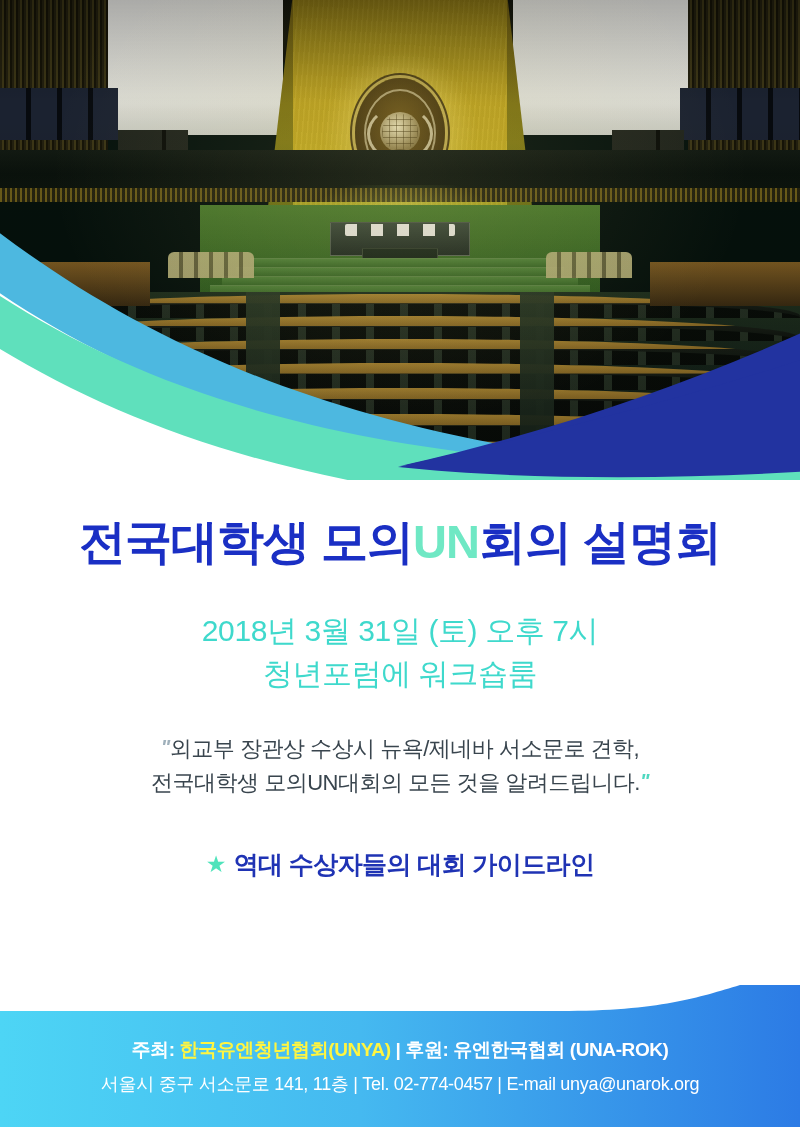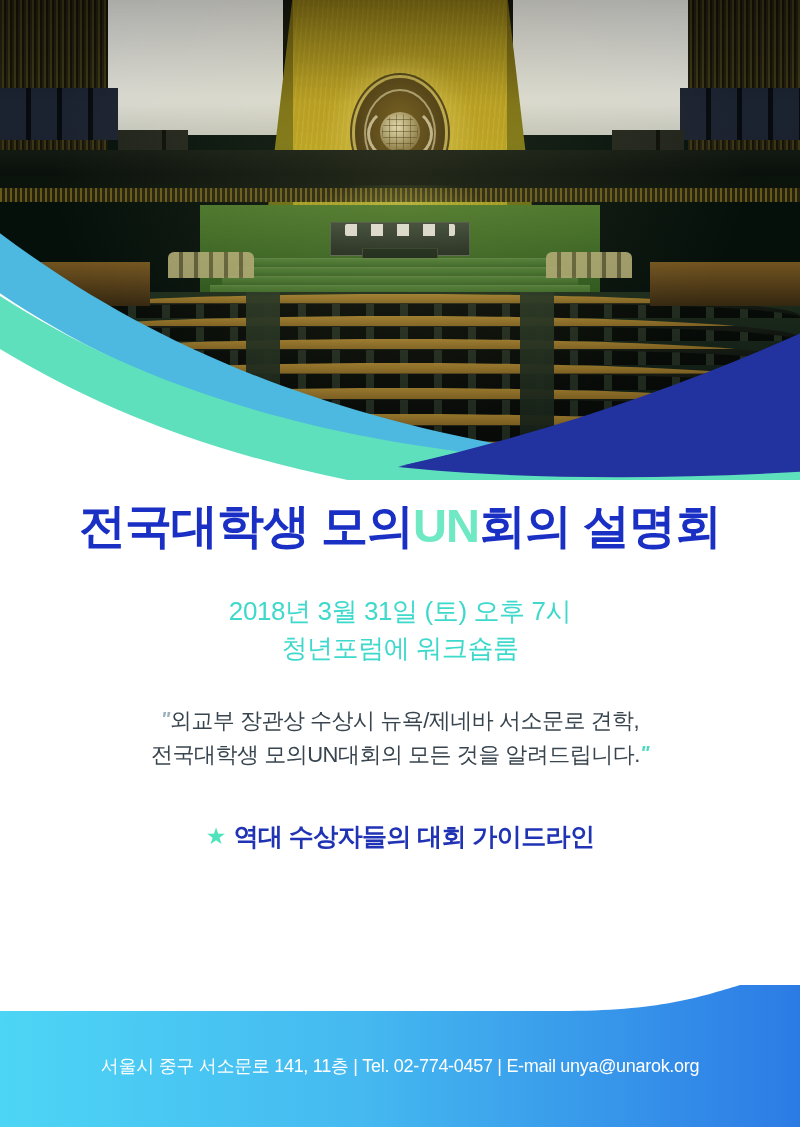--- a/index.html
+++ b/index.html
@@ -262,33 +262,33 @@
   }
   .swoosh svg{ display:block; }
 
   
   .content{
     position:absolute; left:0; top:470px;
     width:800px; height:540px;
     text-align:center;
   }
   .title{
-    margin-top:30px;
+    margin-top:46px;
     font-size:47px;
     font-weight:700;
     letter-spacing:-1px;
     color:#1a2fc4;
     line-height:1.12;
     white-space:nowrap;
   }
   .title .un{ color:#6fe8c4; }
 
   .datetime{
     margin-top:40px;
-    font-size:26px;
+    font-size:30px;
     font-weight:400;
     color:#3fd9cc;
     line-height:1.45;
     letter-spacing:-.4px;
   }
   .datetime .line2{ display:block; }
 
   .quote{
     margin-top:36px;
     font-size:22px;
@@ -443,17 +443,18 @@
       <defs>
         <linearGradient id="fgrad" x1="0" y1="0" x2="1" y2="0">
           <stop offset="0%" stop-color="#4dd5f5"></stop>
           <stop offset="45%" stop-color="#45b9f0"></stop>
           <stop offset="100%" stop-color="#2c7be5"></stop>
         </linearGradient>
       </defs>
       <path d="M 0,26 L 560,26 C 660,26 700,12 740,0 L 800,0 L 800,142 L 0,142 Z" fill="url(#fgrad)"></path>
     </svg>
     <div class="footer-text">
+      <div class="f-line1"><span>주최: </span><span class="hl">한국유엔청년협회(UNYA)</span><span> | 후원: </span><span>유엔한국협회 (UNA-ROK)</span></div>
       <div class="f-line2">서울시 중구 서소문로 141, 11층 | Tel. 02-774-0457 | E-mail unya@unarok.org</div>
     </div>
   </div>
 
 </div>
 
 </body></html>

